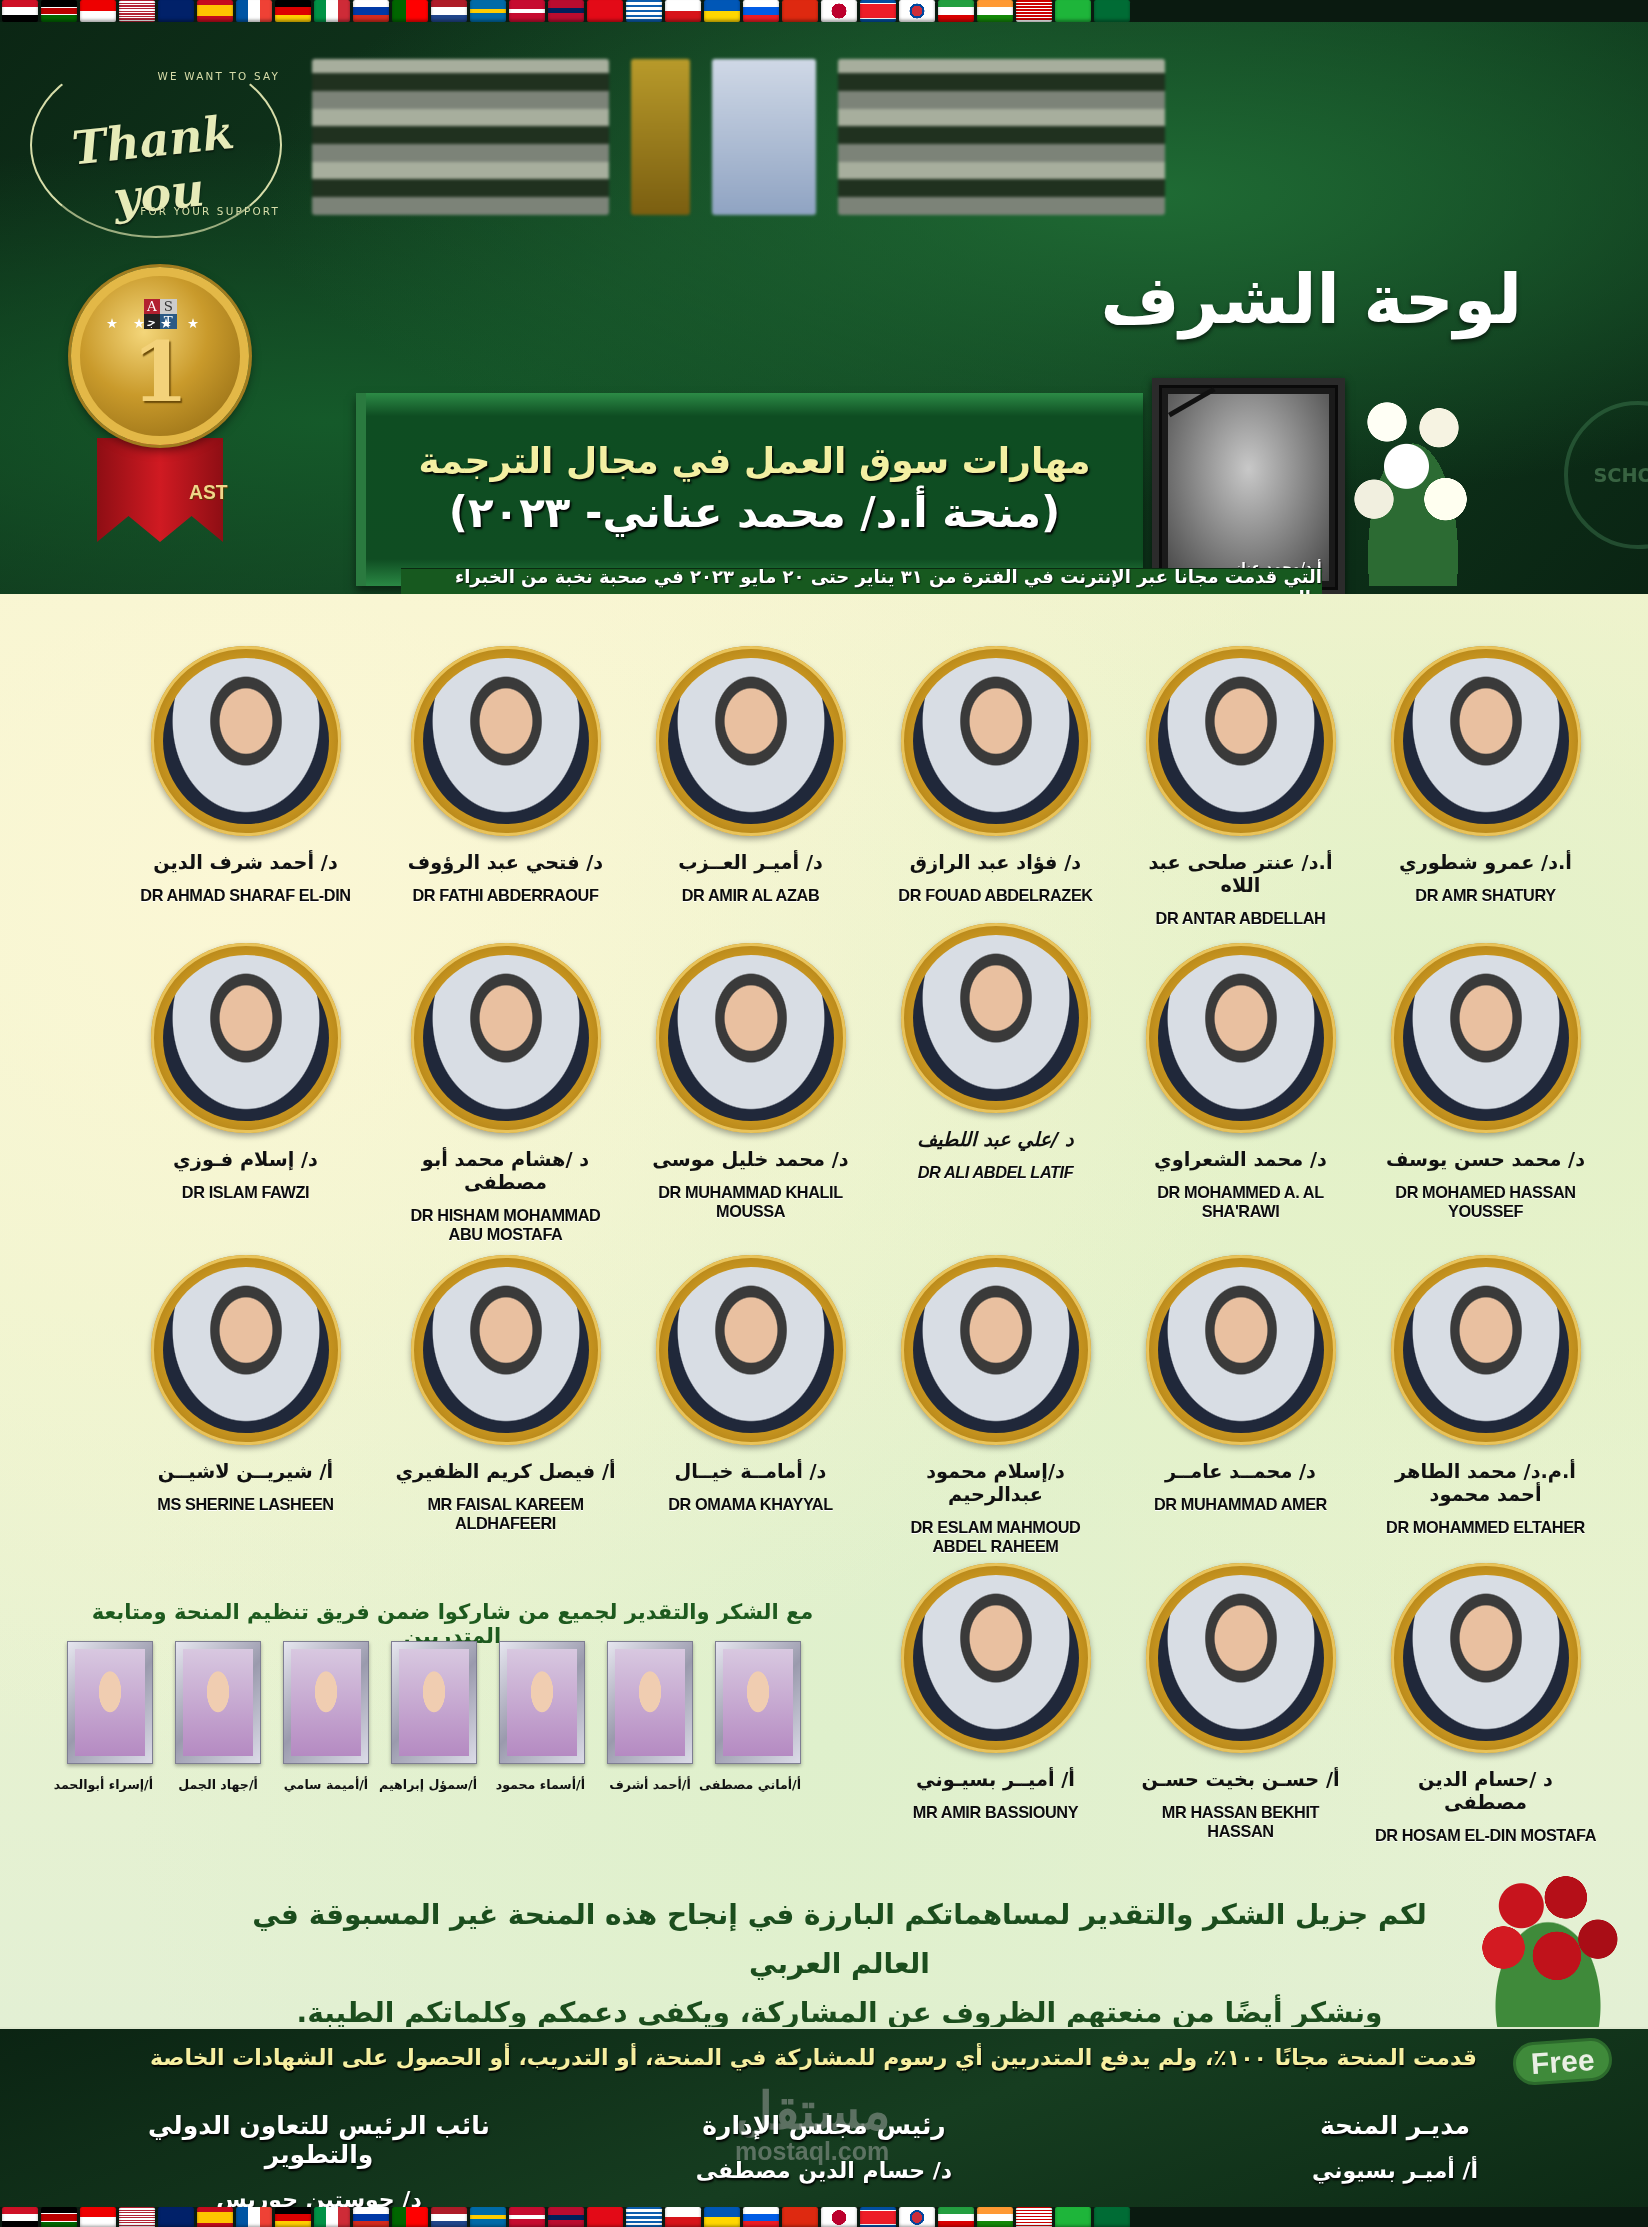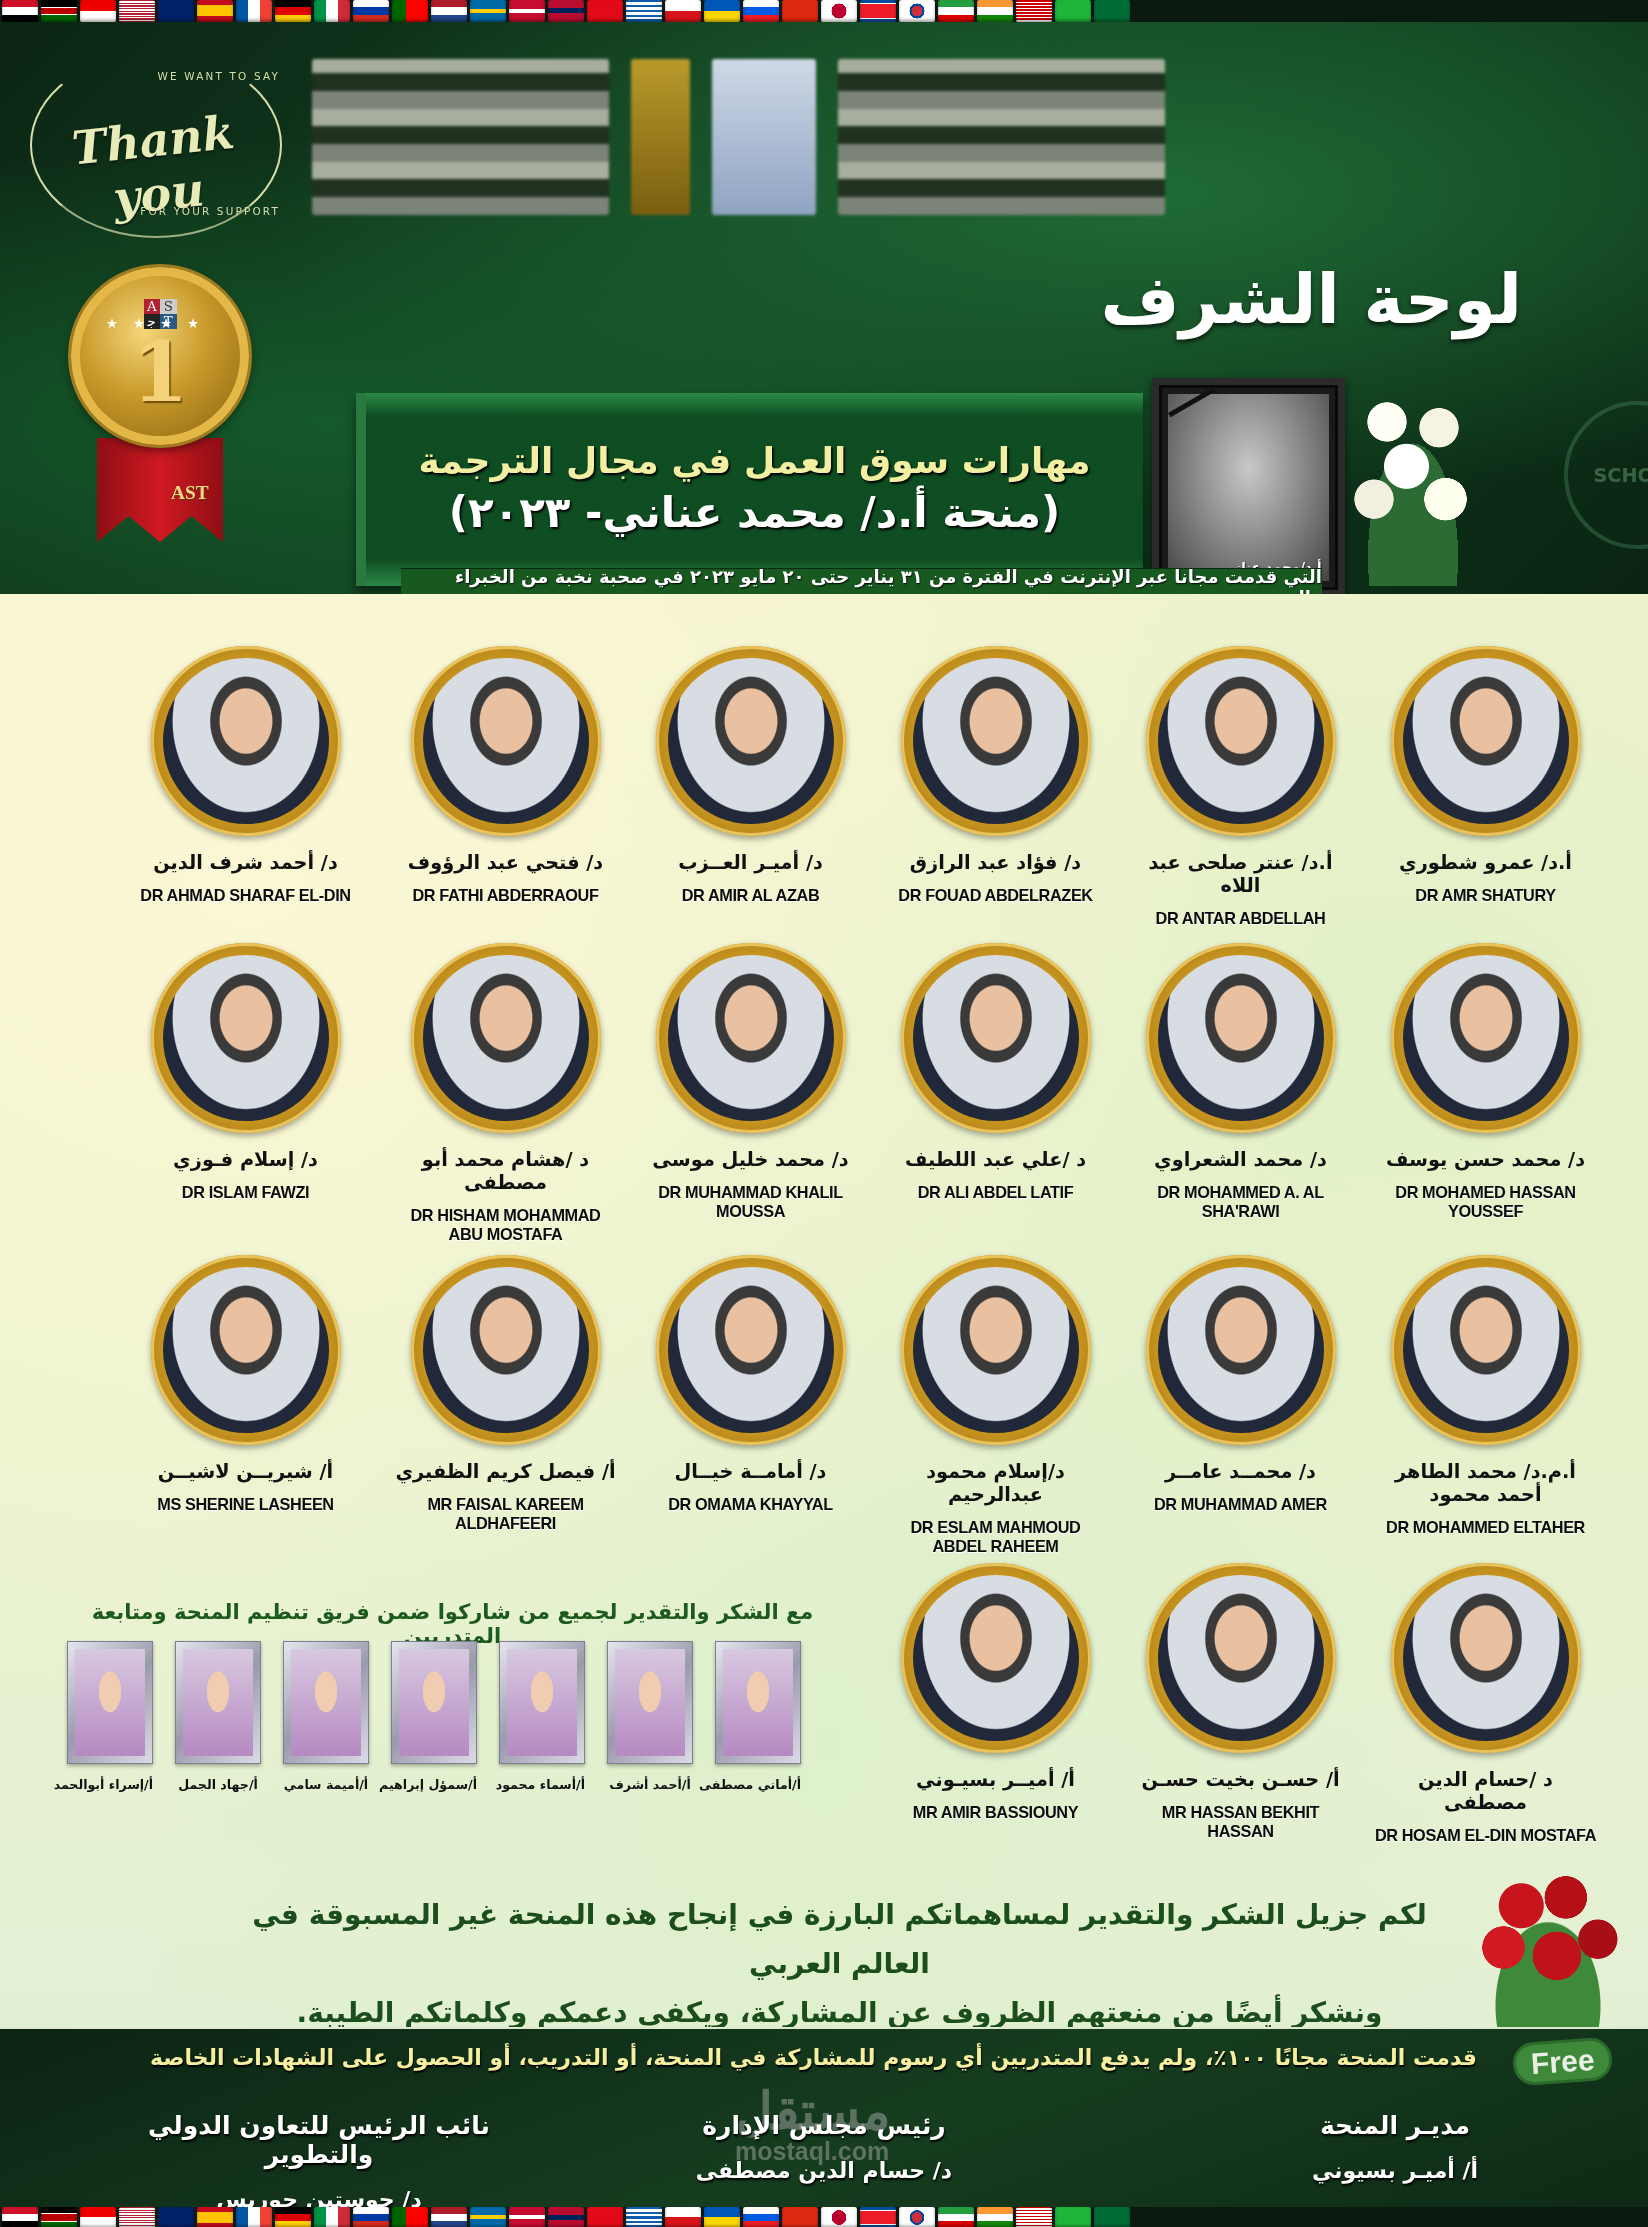--- a/index.html
+++ b/index.html
@@ -70,22 +70,22 @@
   .medal-num {
     font-family: "DejaVu Serif", serif; font-size: 82px; font-weight: bold; color: #f3d27a;
     text-shadow: 1.5px 2.2px 1.5px #6b4b08; line-height: 1;
   }
   .ribbon {
     position: absolute; left: 97px; top: 416px; width: 126px; height: 104px;
     background: linear-gradient(90deg, #8e0e14, #d01a22, #8e0e14);
     clip-path: polygon(0 0,100% 0,100% 100%,75% 75%,50% 100%,25% 75%,0 100%);
   }
   .ribbon-text {
-    position: absolute; left: 171px; top: 460px; color: #f1d68a; font-weight: bold;
-    font-size: 19.3px; font-family: Liberation Serif, serif;
+    position: absolute; left: 189px; top: 460px; color: #f1d68a; font-weight: bold;
+    font-size: 19.3px; font-family: Liberation Sans, sans-serif;
     text-shadow: 0.7px 0.7px 0.7px #5a3a00;
   }
   .main-title {
     position: absolute; top: 238px; right: 126px;
     direction: rtl; color: #ffffff; font-weight: bold;
     text-shadow: 0 3px 4.5px rgba(0,0,0,.6);
     display: flex; align-items: baseline; gap: 22px;
   }
   .main-title .big { font-size: 68px; }
   .main-title .small { font-size: 45px; }
@@ -373,21 +373,21 @@
       <div class="name-ar">د/ محمد حسن يوسف</div>
       <div class="name-en">DR MOHAMED HASSAN YOUSSEF</div>
     </div>
     <div class="speaker" style="left: 1129px; top: 943px;">
       <div class="frame">
         <div class="photo"></div>
       </div>
       <div class="name-ar">د/ محمد الشعراوي</div>
       <div class="name-en">DR MOHAMMED A. AL SHA'RAWI</div>
     </div>
-    <div class="speaker" style="left: 884px; top: 943px;">
+    <div class="speaker" style="left: 884px; top: 923px; font-style: italic;">
       <div class="frame">
         <div class="photo"></div>
       </div>
       <div class="name-ar">د /علي عبد اللطيف</div>
       <div class="name-en">DR ALI ABDEL LATIF</div>
     </div>
     <div class="speaker" style="left: 639px; top: 943px;">
       <div class="frame">
         <div class="photo"></div>
       </div>

